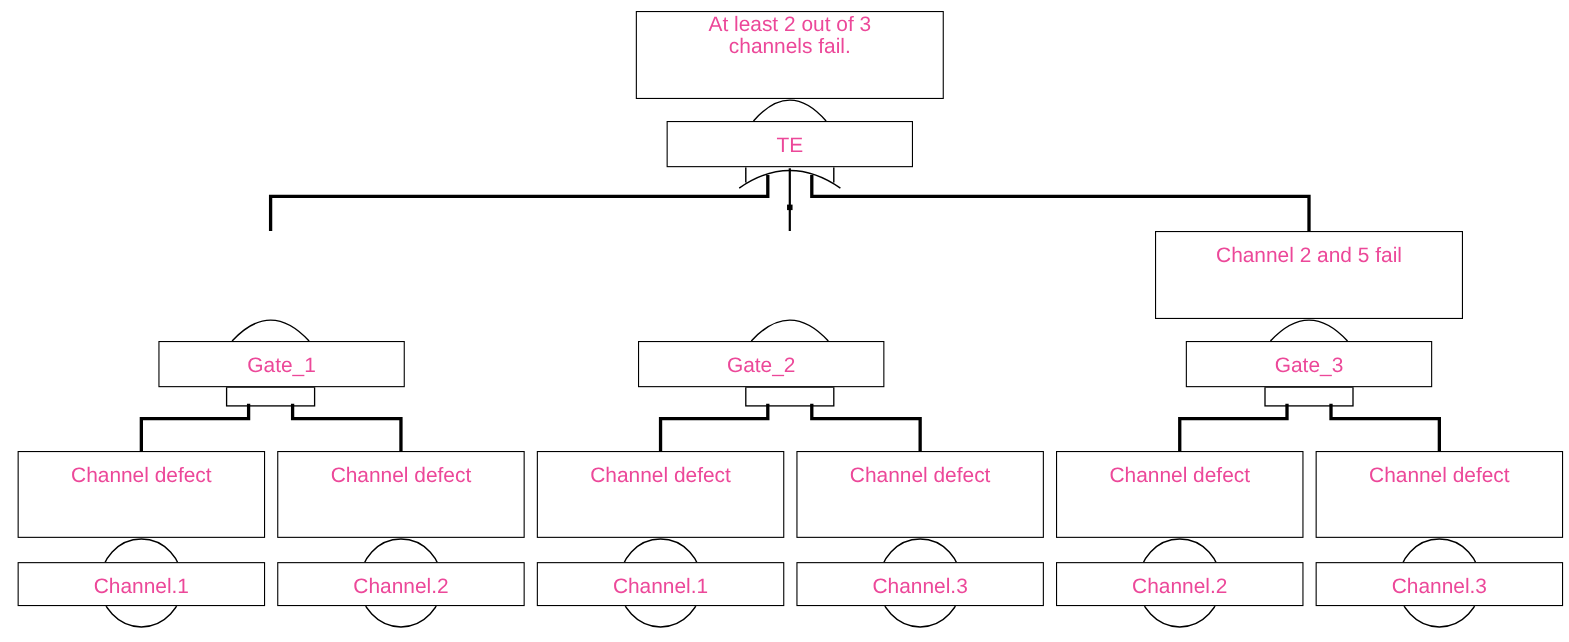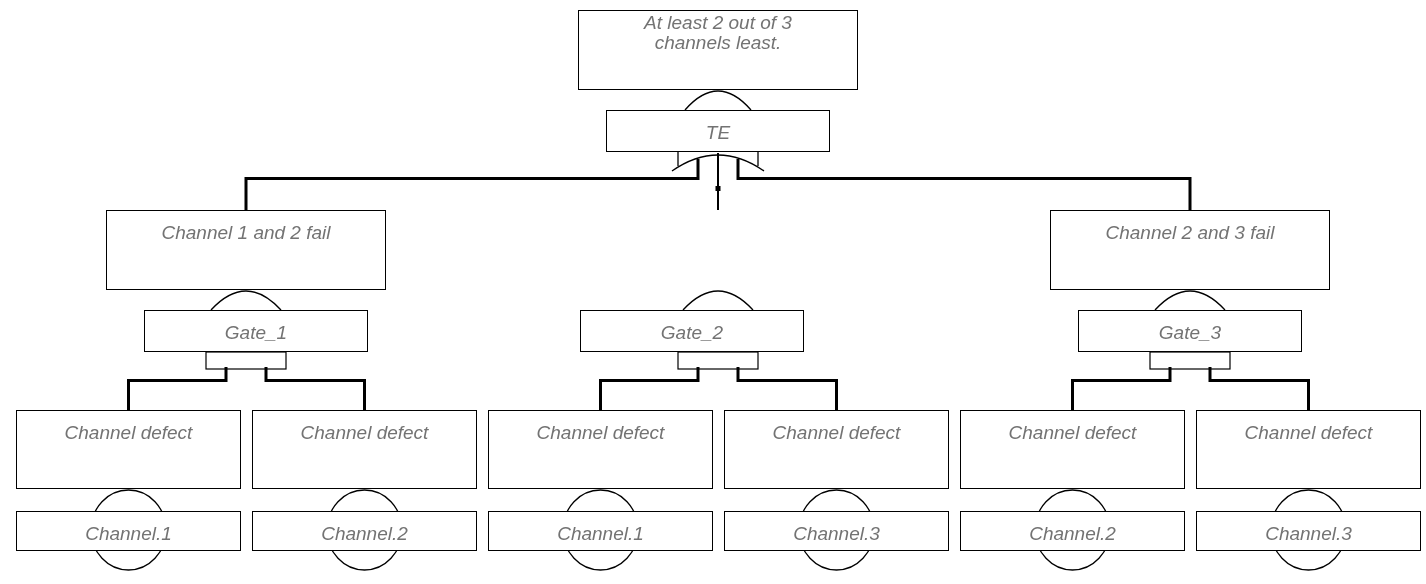--- a/index.html
+++ b/index.html
@@ -22,21 +22,21 @@
     line-height:21px;
     padding-top:11px;
     z-index:2;
   }
   .box .lbl{display:block;}
   .topevent{line-height:20px;padding-top:2px;}
 </style>
 </head>
 <body>
 
-<div id="stage" style="background: rgb(255, 255, 255); color: #737373; font-style: italic;">
+<div id="stage" style="background: rgb(255, 255, 255); color: #ec4899;">
 
   <svg id="wires" width="1426" height="584" viewBox="0 0 1426 584">
     <g fill="none" stroke="#000000">
 
       <ellipse cx="128.5" cy="530" rx="37.5" ry="40" stroke-width="1.3"></ellipse>
       <ellipse cx="364.5" cy="530" rx="37.5" ry="40" stroke-width="1.3"></ellipse>
       <ellipse cx="600.5" cy="530" rx="37.5" ry="40" stroke-width="1.3"></ellipse>
       <ellipse cx="836.5" cy="530" rx="37.5" ry="40" stroke-width="1.3"></ellipse>
       <ellipse cx="1072.5" cy="530" rx="37.5" ry="40" stroke-width="1.3"></ellipse>
       <ellipse cx="1308.5" cy="530" rx="37.5" ry="40" stroke-width="1.3"></ellipse>
@@ -65,32 +65,29 @@
       <path d="M 698,367 L 698,380.5 L 600.5,380.5 L 600.5,410" stroke-width="3"></path>
       <path d="M 738,367 L 738,380.5 L 836.5,380.5 L 836.5,410" stroke-width="3"></path>
 
       <path d="M 1170,367 L 1170,380.5 L 1072.5,380.5 L 1072.5,410" stroke-width="3"></path>
       <path d="M 1210,367 L 1210,380.5 L 1308.5,380.5 L 1308.5,410" stroke-width="3"></path>
     </g>
   </svg>
 
   <div class="box topevent" style="left: 578px; top: 10px; width: 280px; height: 80px; border-color: rgb(0, 0, 0); background: rgb(255, 255, 255);">
     <span class="lbl">At least 2 out of 3</span>
-    <span class="lbl">channels least.</span>
+    <span class="lbl">channels fail.</span>
   </div>
 
   <div class="box" style="left: 606px; top: 110px; width: 224px; height: 42px; border-color: rgb(0, 0, 0); background: rgb(255, 255, 255);">
     <span class="lbl">TE</span>
   </div>
 
-  <div class="box" style="left: 106px; top: 210px; width: 280px; height: 80px; border-color: rgb(0, 0, 0); background: rgb(255, 255, 255);">
-    <span class="lbl">Channel 1 and 2 fail</span>
-  </div>
   <div class="box" style="left: 1050px; top: 210px; width: 280px; height: 80px; border-color: rgb(0, 0, 0); background: rgb(255, 255, 255);">
-    <span class="lbl">Channel 2 and 3 fail</span>
+    <span class="lbl">Channel 2 and 5 fail</span>
   </div>
 
   <div class="box" style="left: 144px; top: 310px; width: 224px; height: 42px; border-color: rgb(0, 0, 0); background: rgb(255, 255, 255);">
     <span class="lbl">Gate_1</span>
   </div>
   <div class="box" style="left: 580px; top: 310px; width: 224px; height: 42px; border-color: rgb(0, 0, 0); background: rgb(255, 255, 255);">
     <span class="lbl">Gate_2</span>
   </div>
   <div class="box" style="left: 1078px; top: 310px; width: 224px; height: 42px; border-color: rgb(0, 0, 0); background: rgb(255, 255, 255);">
     <span class="lbl">Gate_3</span>

